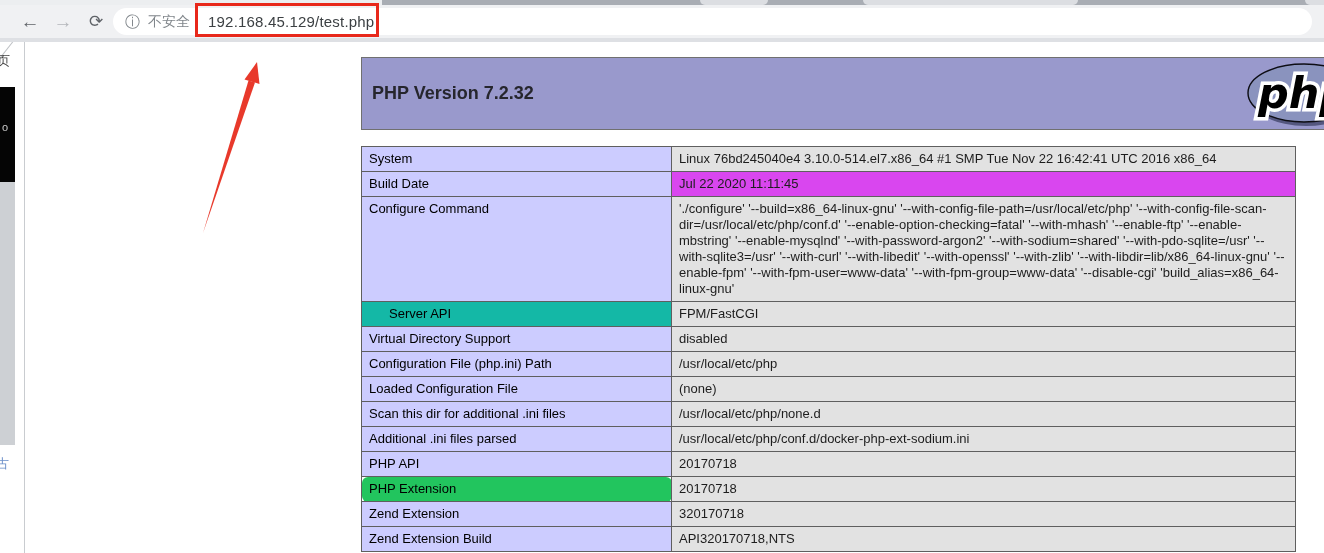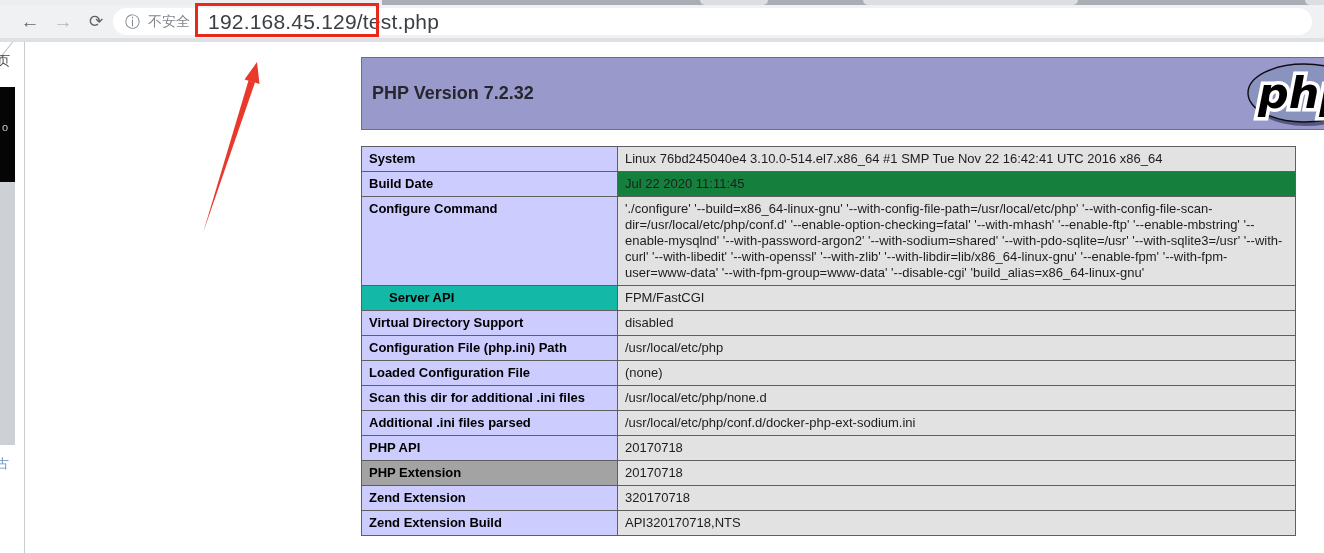--- a/index.html
+++ b/index.html
@@ -23,21 +23,21 @@
   .nav-btn { position:absolute; top:4px; width:26px; height:26px; text-align:center;
              line-height:26px; font-size:19px; color:#5f6368; cursor:pointer; }
   .nav-back { left:17px; }
   .nav-fwd  { left:50px; color:#b3b6ba; }
   .nav-reload { left:83px; font-size:17px; }
 
   .address-pill { position:absolute; left:113px; top:3px; width:1199px; height:27px;
                   background:#ffffff; border-radius:14px; display:flex; align-items:center; }
   .info-icon { margin-left:12px; color:#80868b; font-size:15px; line-height:15px; }
   .security-label { margin-left:8px; color:#80868b; font-size:14px; }
-  .url-text { margin-left:18px; color:#3c4043; font-size:21px; letter-spacing:.2px; }
+  .url-text { margin-left:18px; color:#3c4043; font-size:15px; letter-spacing:.2px; }
 
   
   .url-redbox { position:absolute; left:195px; top:3px; width:184px; height:34px;
                 border:3px solid #e8281b; pointer-events:none; z-index:30; }
   .arrow-svg { position:absolute; left:0; top:0; width:1324px; height:553px;
                pointer-events:none; z-index:31; }
 
   
   .left-strip { position:absolute; left:0; top:42px; width:25px; height:511px;
                 background:#ffffff; border-right:1px solid #c9ccd0; overflow:hidden; }
@@ -51,21 +51,21 @@
 
   
   .php-wrap { position:absolute; left:361px; top:57px; width:935px; }
   .php-header { width:1016px; height:73px; border:1px solid #707070; display:flex;
                 align-items:center; justify-content:space-between; padding:0 8px 0 10px; }
   .php-title { font-size:18px; font-weight:bold; color:#26262d; }
   .php-logo { flex:0 0 auto; }
 
   table.php-table { margin-top:16px; width:935px; border-collapse:collapse; font-size:13px; }
   table.php-table td { border:1px solid #5f5f5f; padding:4px 7px; vertical-align:top; }
-  td.cell-label { width:256px; font-weight:bold; color:#000; }
+  td.cell-label { width:310px; font-weight:normal; color:#000; }
   td.cell-value { color:#1d1d1d; word-break:break-word; line-height:16px; }
 
   .watermark { position:absolute; right:5px; top:554px; color:#0c4a6e; font-size:15px;
                font-style:italic; z-index:40; letter-spacing:.5px; }
 </style>
 </head>
 <body>
 
 <div class="tabstrip">
   <div class="active-tab-bottom"></div>
@@ -114,21 +114,21 @@
   </div>
 
   <table class="php-table">
     <tbody>
       <tr>
         <td class="cell-label" style="background:#ccccff;">System</td>
         <td class="cell-value" style="background:#e2e2e2;">Linux 76bd245040e4 3.10.0-514.el7.x86_64 #1 SMP Tue Nov 22 16:42:41 UTC 2016 x86_64</td>
       </tr>
       <tr>
         <td class="cell-label" style="background:#ccccff;">Build Date</td>
-        <td class="cell-value" style="background:#15803d;">Jul 22 2020 11:11:45</td>
+        <td class="cell-value" style="background:#d946ef;">Jul 22 2020 11:11:45</td>
       </tr>
       <tr>
         <td class="cell-label" style="background:#ccccff;">Configure Command</td>
         <td class="cell-value" style="background:#e2e2e2;">'./configure' '--build=x86_64-linux-gnu' '--with-config-file-path=/usr/local/etc/php' '--with-config-file-scan-dir=/usr/local/etc/php/conf.d' '--enable-option-checking=fatal' '--with-mhash' '--enable-ftp' '--enable-mbstring' '--enable-mysqlnd' '--with-password-argon2' '--with-sodium=shared' '--with-pdo-sqlite=/usr' '--with-sqlite3=/usr' '--with-curl' '--with-libedit' '--with-openssl' '--with-zlib' '--with-libdir=lib/x86_64-linux-gnu' '--enable-fpm' '--with-fpm-user=www-data' '--with-fpm-group=www-data' '--disable-cgi' 'build_alias=x86_64-linux-gnu'</td>
       </tr>
       <tr>
         <td class="cell-label" style="background:#14b8a6;padding-left:27px;">Server API</td>
         <td class="cell-value" style="background:#e2e2e2;">FPM/FastCGI</td>
       </tr>
       <tr>
@@ -149,21 +149,21 @@
       </tr>
       <tr>
         <td class="cell-label" style="background:#ccccff;">Additional .ini files parsed</td>
         <td class="cell-value" style="background:#e2e2e2;">/usr/local/etc/php/conf.d/docker-php-ext-sodium.ini</td>
       </tr>
       <tr>
         <td class="cell-label" style="background:#ccccff;">PHP API</td>
         <td class="cell-value" style="background:#e2e2e2;">20170718</td>
       </tr>
       <tr>
-        <td class="cell-label" style="background:#a3a3a3;">PHP Extension</td>
+        <td class="cell-label" style="background:#22c55e;border-radius:6px;">PHP Extension</td>
         <td class="cell-value" style="background:#e2e2e2;">20170718</td>
       </tr>
       <tr>
         <td class="cell-label" style="background:#ccccff;">Zend Extension</td>
         <td class="cell-value" style="background:#e2e2e2;">320170718</td>
       </tr>
       <tr>
         <td class="cell-label" style="background:#ccccff;">Zend Extension Build</td>
         <td class="cell-value" style="background:#e2e2e2;">API320170718,NTS</td>
       </tr>

